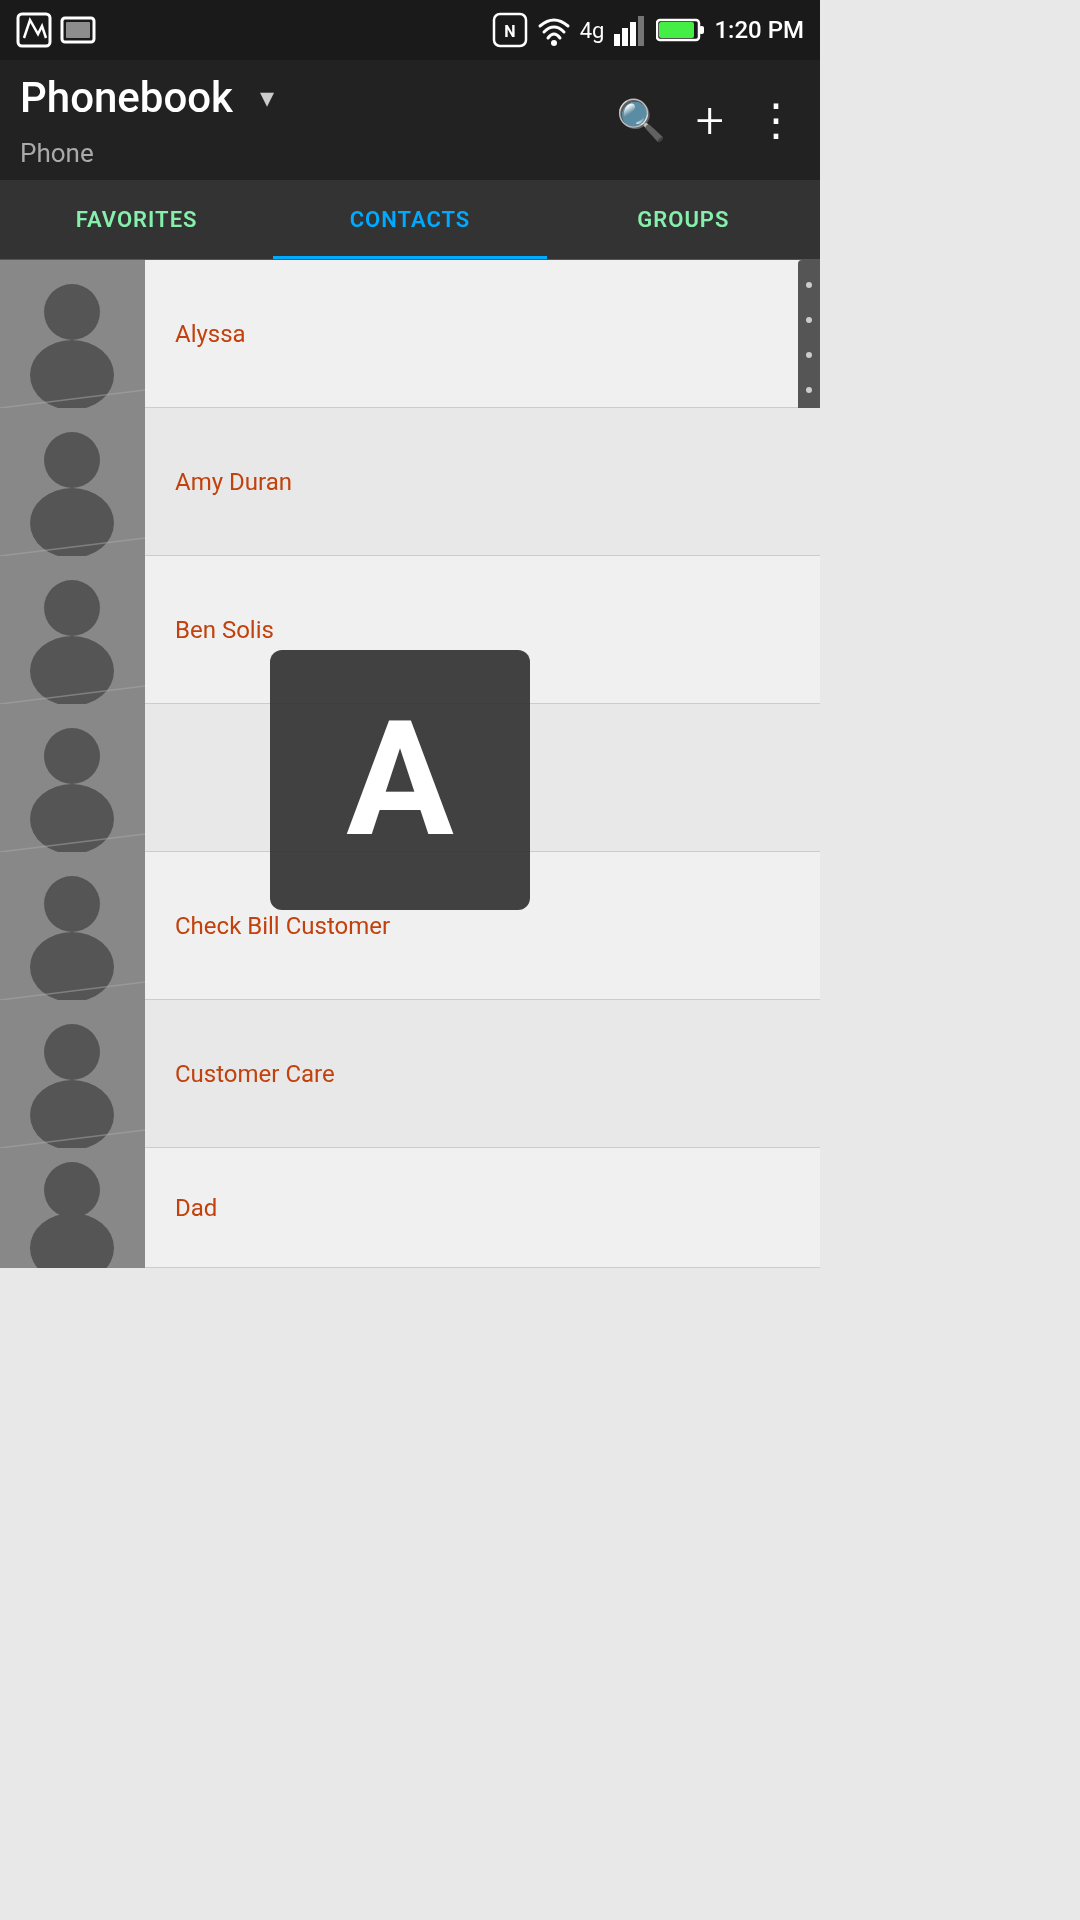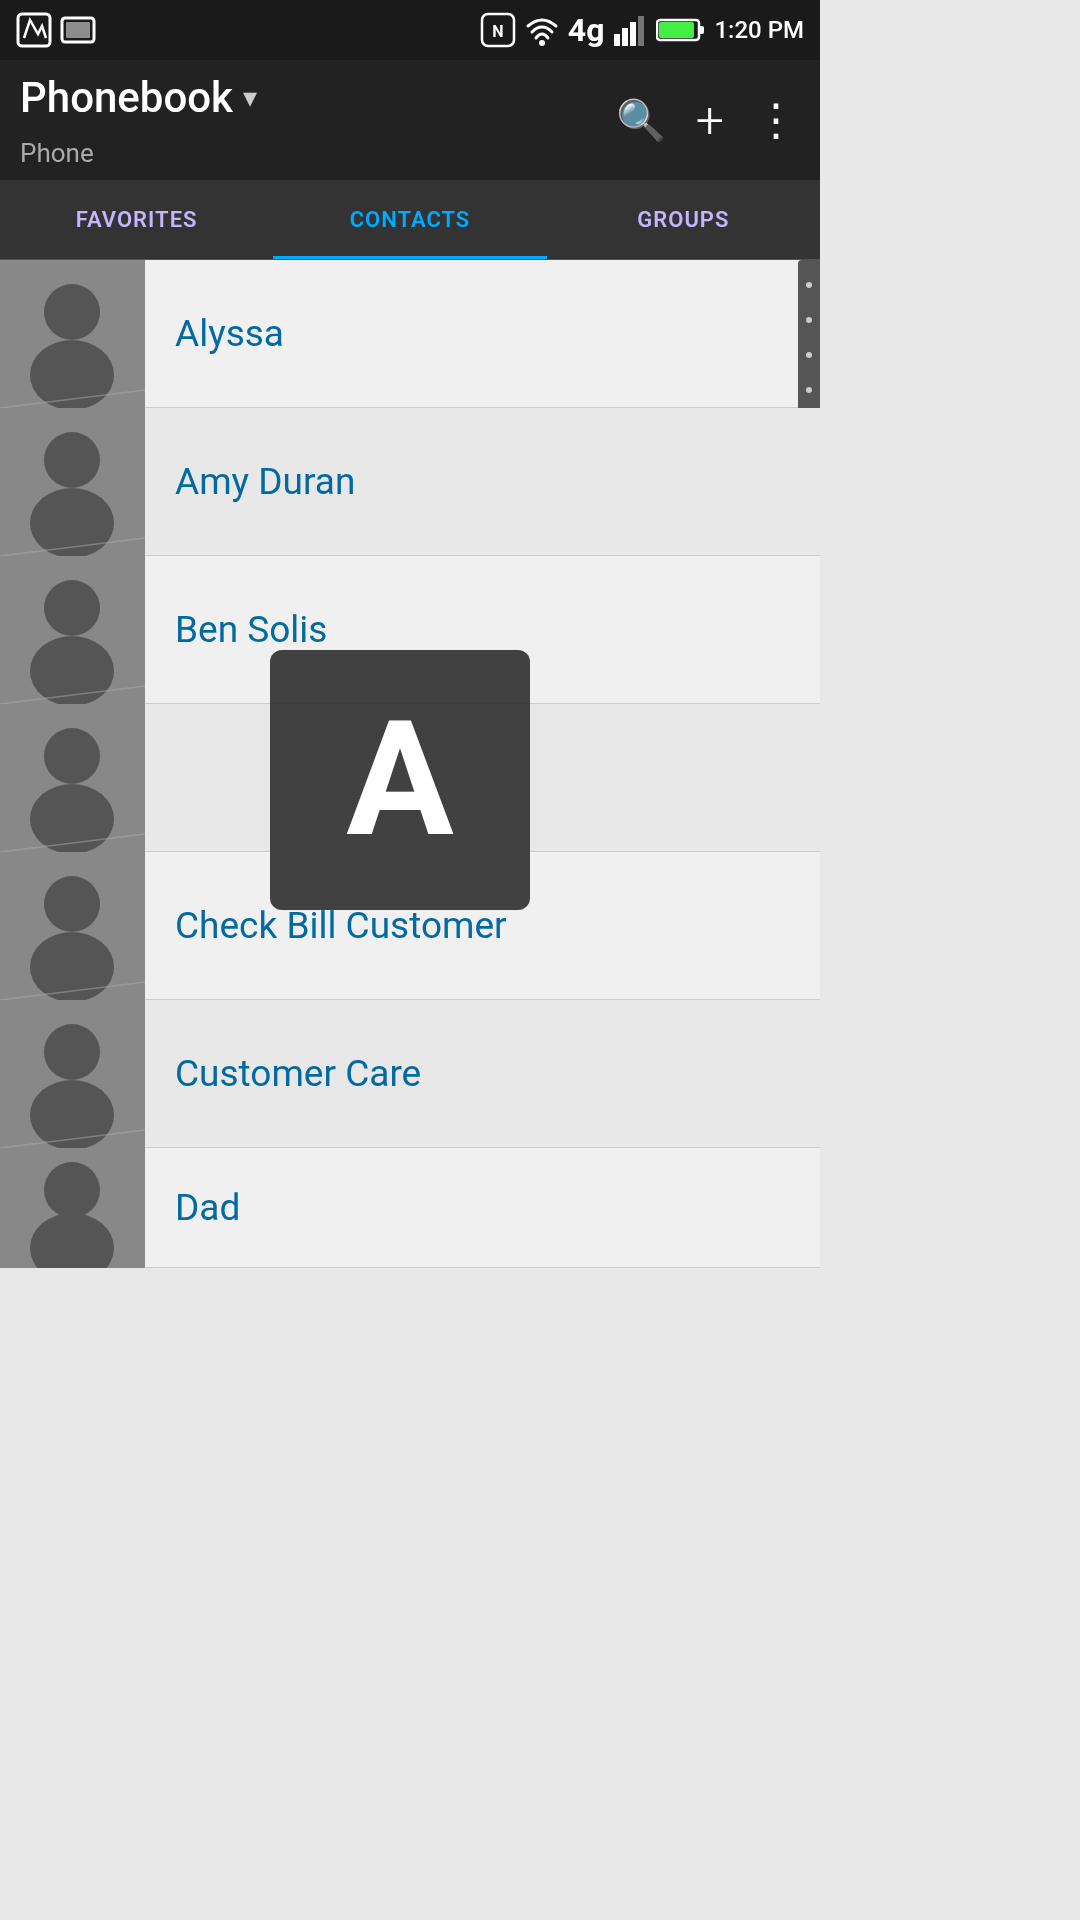--- a/index.html
+++ b/index.html
@@ -53,21 +53,21 @@
     .app-bar-title {
       flex: 1;
     }
 
     .app-bar-title-main {
       color: white;
       font-size: 42px;
       font-weight: 500;
       display: flex;
       align-items: center;
-      gap: 10px;
+      gap: 27px;
     }
 
     .dropdown-arrow {
       font-size: 28px;
       color: #cccccc;
     }
 
     .app-bar-title-sub {
       color: #aaaaaa;
       font-size: 26px;
@@ -118,21 +118,21 @@
       content: '';
       position: absolute;
       bottom: 0;
       left: 0;
       right: 0;
       height: 3px;
       background: #00aaff;
     }
 
     .tab.partial-left {
-      color: #c4b5fd;
+      color: #86efac;
     }
 
     
     .contact-list {
       width: 100%;
       background: #eeeeee;
       position: relative;
     }
 
     .contact-item {
@@ -160,22 +160,22 @@
       align-items: center;
       justify-content: center;
     }
 
     .avatar-svg {
       width: 100%;
       height: 100%;
     }
 
     .contact-name {
-      font-size: 37px;
-      color: #0369a1;
+      font-size: 24px;
+      color: #c2410c;
       padding-left: 30px;
       font-weight: 400;
     }
 
     
     .scroll-indicator {
       position: absolute;
       right: 0;
       top: 0;
       width: 22px;
@@ -241,21 +241,21 @@
       <text x="18" y="25" text-anchor="middle" fill="white" font-size="16" font-weight="bold">N</text>
     </svg>
 
     <svg width="36" height="36" viewBox="0 0 36 36" fill="white">
       <path d="M4 14 Q18 2 32 14" stroke="white" stroke-width="3" fill="none" stroke-linecap="round"></path>
       <path d="M8 20 Q18 10 28 20" stroke="white" stroke-width="3" fill="none" stroke-linecap="round"></path>
       <path d="M12 26 Q18 18 24 26" stroke="white" stroke-width="3" fill="none" stroke-linecap="round"></path>
       <circle cx="18" cy="31" r="3" fill="white"></circle>
     </svg>
 
-    <span style="font-size:32px;font-weight:bold;">4g</span>
+    <span style="font-size:22px;font-weight:normal;">4g</span>
 
     <svg width="36" height="36" viewBox="0 0 36 36">
       <rect x="2" y="22" width="6" height="12" fill="white"></rect>
       <rect x="10" y="16" width="6" height="18" fill="white"></rect>
       <rect x="18" y="10" width="6" height="24" fill="white"></rect>
       <rect x="26" y="4" width="6" height="30" fill="white" opacity="0.4"></rect>
     </svg>
 
     <svg width="50" height="28" viewBox="0 0 50 28">
       <rect x="1" y="4" width="42" height="20" rx="3" fill="none" stroke="white" stroke-width="2.5"></rect>

